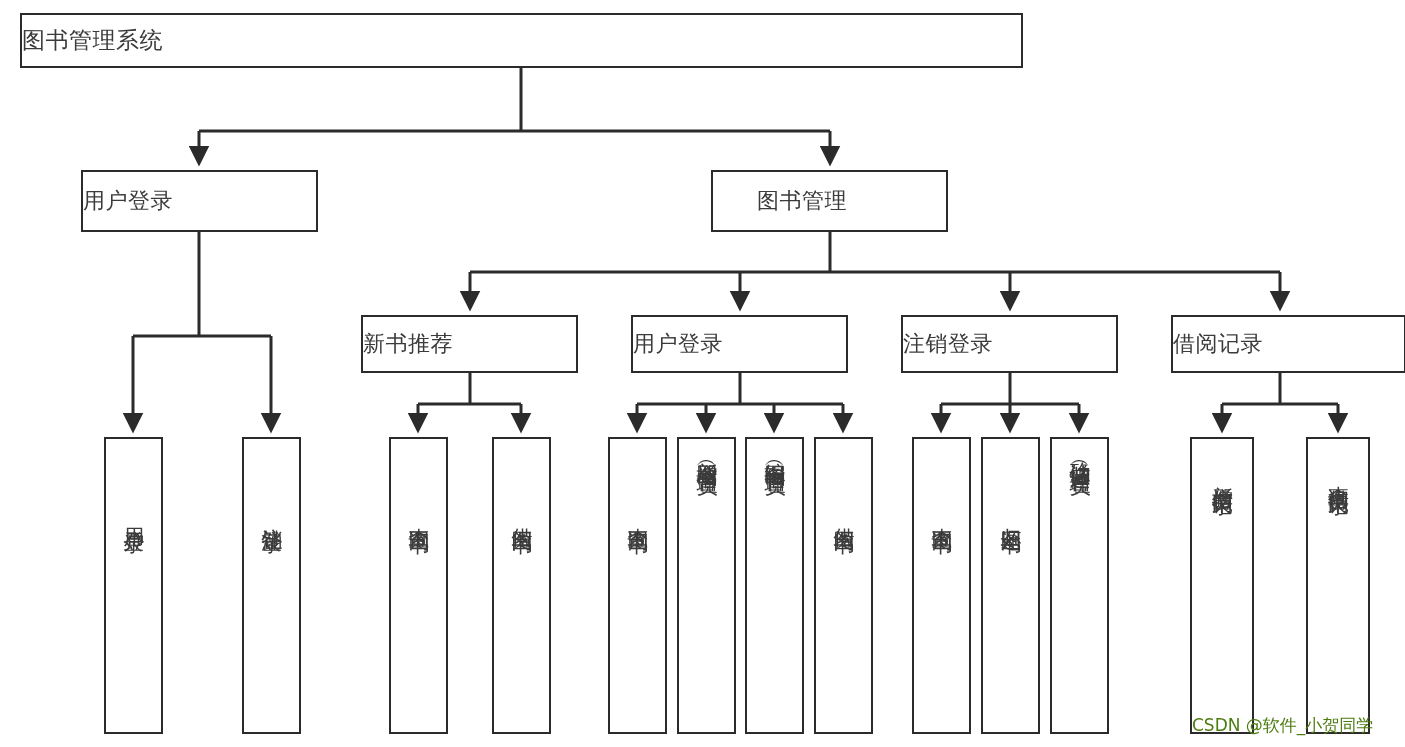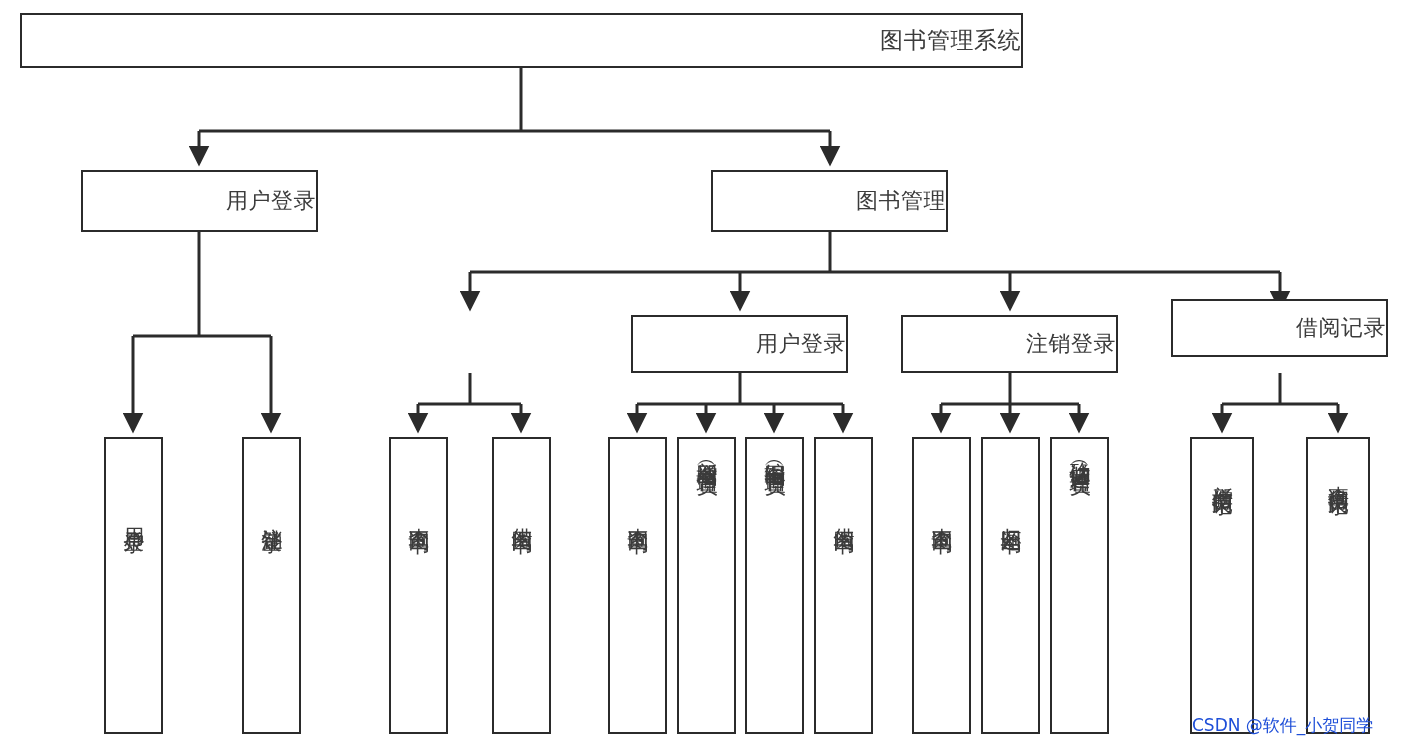--- a/index.html
+++ b/index.html
@@ -26,21 +26,21 @@
     height: 747px;
     pointer-events: none;
   }
   .node {
     position: absolute;
     box-sizing: border-box;
     background: #ffffff;
     border: 2px solid #2b2b2b;
     display: flex;
     align-items: center;
-    justify-content: flex-end;
+    justify-content: flex-start;
     color: #3a3a3a;
     text-align: center;
     line-height: 1.18;
   }
   .node .lbl {
     display: block;
     color: #3b3b3b;
   }
   
   .node.horiz .lbl {
@@ -57,21 +57,21 @@
   }
   .node.vert .lbl {
     writing-mode: vertical-rl;
     text-orientation: upright;
     font-size: 21px;
     letter-spacing: 2px;
     line-height: 1.0;
   }
   .watermark {
     position: absolute;
-    color: #1d4ed8;
+    color: #4d7c0f;
     font-size: 17px;
     white-space: nowrap;
     user-select: none;
   }
 </style>
 </head>
 <body>
 
 <div id="canvas">
 
@@ -131,30 +131,33 @@
   </div>
 
   <div class="node horiz" style="left:81px; top:170px; width:237px; height:62px;">
     <span class="lbl">用户登录</span>
   </div>
 
   <div class="node horiz" style="left:711px; top:170px; width:237px; height:62px;padding-left:44px;">
     <span class="lbl">图书管理</span>
   </div>
 
+  <div class="node horiz" style="left:361px; top:315px; width:217px; height:58px;">
+    <span class="lbl">新书推荐</span>
+  </div>
 
   <div class="node horiz" style="left:631px; top:315px; width:217px; height:58px;">
     <span class="lbl">用户登录</span>
   </div>
 
   <div class="node horiz" style="left:901px; top:315px; width:217px; height:58px;">
     <span class="lbl">注销登录</span>
   </div>
 
-  <div class="node horiz" style="left:1171px; top:299px; width:217px; height:58px;">
+  <div class="node horiz" style="left:1171px; top:315px; width:235px; height:58px;">
     <span class="lbl">借阅记录</span>
   </div>
 
   <div class="node vert" style="left:104px; top:437px; width:59px; height:297px; padding-top:72px;">
     <span class="lbl">用户登录</span>
   </div>
   <div class="node vert" style="left:242px; top:437px; width:59px; height:297px; padding-top:72px;">
     <span class="lbl">注销登录</span>
   </div>
 

